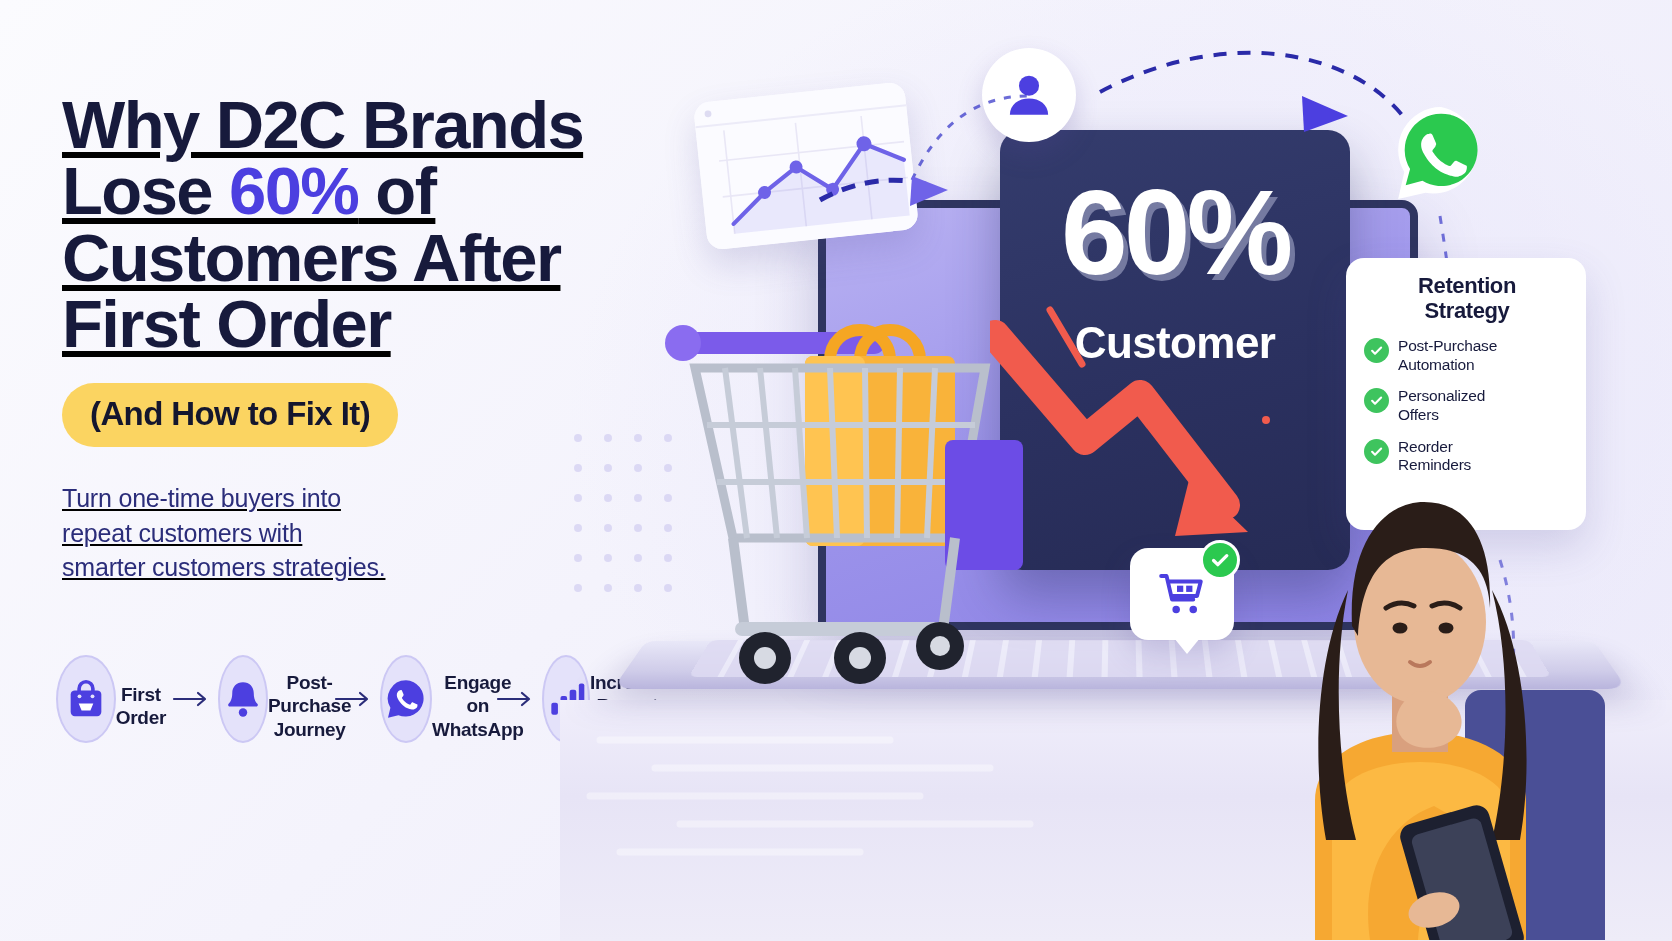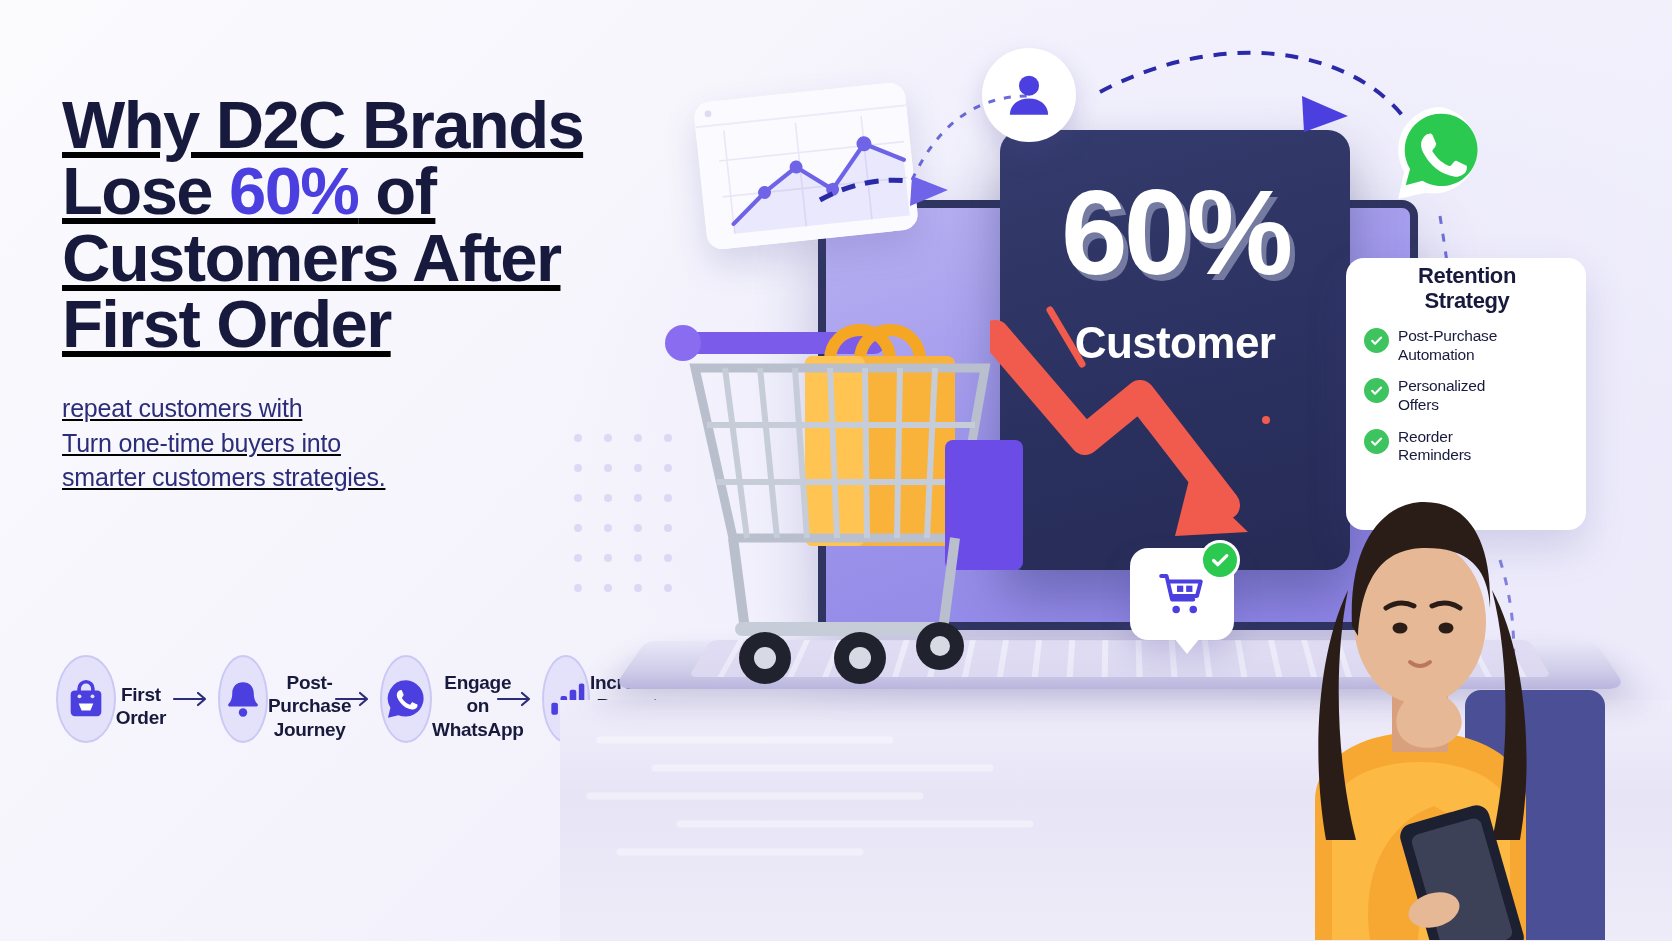--- a/index.html
+++ b/index.html
@@ -124,21 +124,21 @@
     display:flex; align-items:center; justify-content:center;
   }
 
   
   .arcs { position:absolute; left:0; top:0; width:1112px; height:941px; pointer-events:none; }
 
   
   .retention {
     position:absolute; left:786px; top:258px; width:240px; height:272px;
     background:#fff; border-radius:18px; box-shadow:0 18px 40px rgba(80,70,150,.18);
-    padding:6px 16px 10px 18px;
+    padding:16px 16px 10px 18px;
   }
   .retention h3 {
     font-size:22px; font-weight:800; color:#171a3c; line-height:1.12;
     letter-spacing:-0.4px; text-align:center; margin-bottom:14px;
   }
   .ritem { display:flex; align-items:flex-start; gap:9px; margin-bottom:13px; }
   .check {
     flex:0 0 auto; width:25px; height:25px; border-radius:50%;
     background:#3ec45e; display:flex; align-items:center; justify-content:center; margin-top:1px;
   }
@@ -175,24 +175,25 @@
 
 <div class="left">
 
   <div class="headline">
     <span class="ln">Why D2C Brands</span>
     <span class="ln"><span>Lose </span><span class="accent">60%</span><span> of</span></span>
     <span class="ln">Customers After</span>
     <span class="ln">First Order</span>
   </div>
 
+  <div class="badge">(And How to Fix It)</div>
 
   <div class="subtitle">
+    <span>Turn one-time buyers into</span>
     <span>repeat customers with</span>
-    <span>Turn one-time buyers into</span>
     <span>smarter customers strategies.</span>
   </div>
 </div>
 
 <div class="steps">
 
   <div class="step">
     <div class="circle">
       <svg width="46" height="46" viewBox="0 0 24 24">
         <rect x="4" y="7.5" width="16" height="13.5" rx="2.2" fill="#4c3fe0"></rect>

